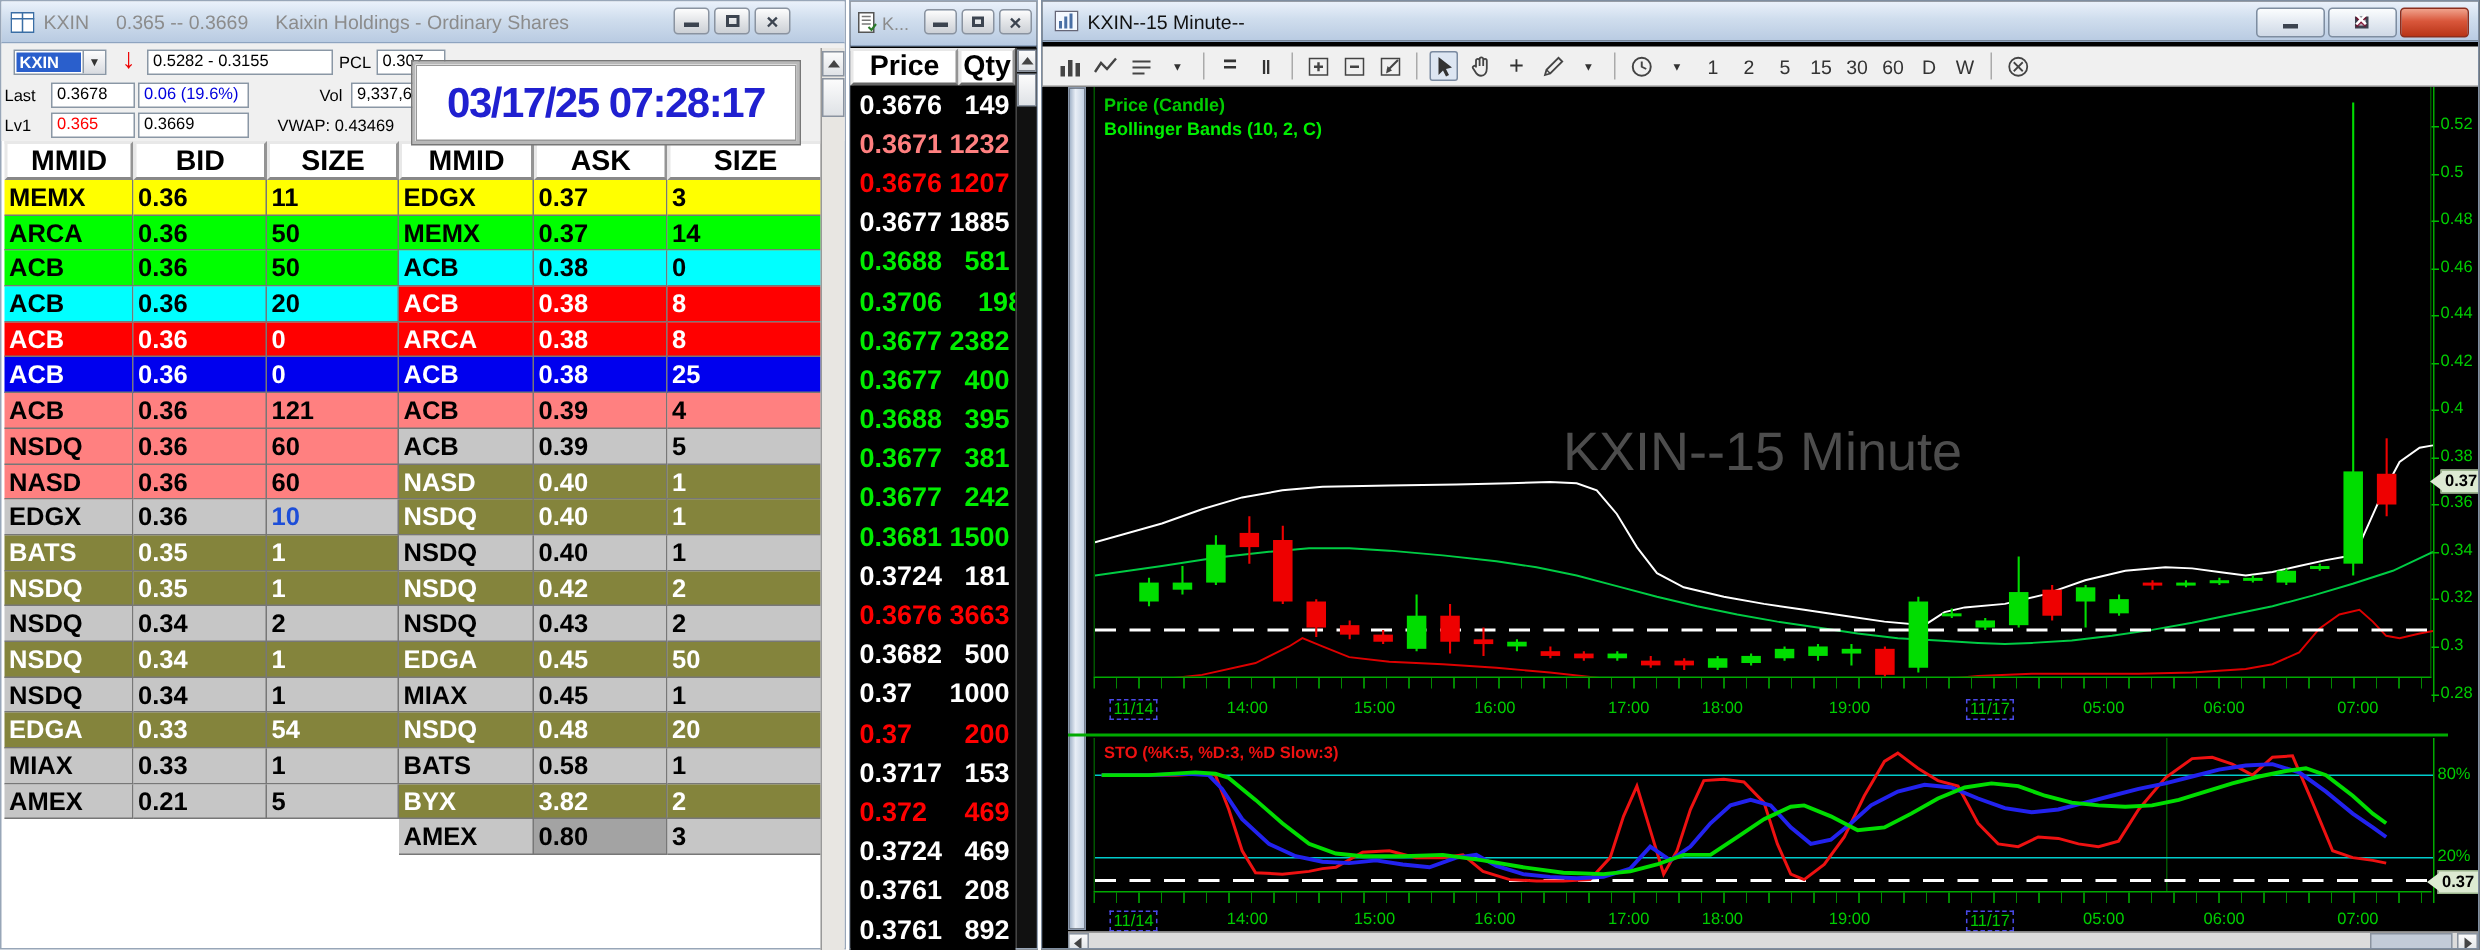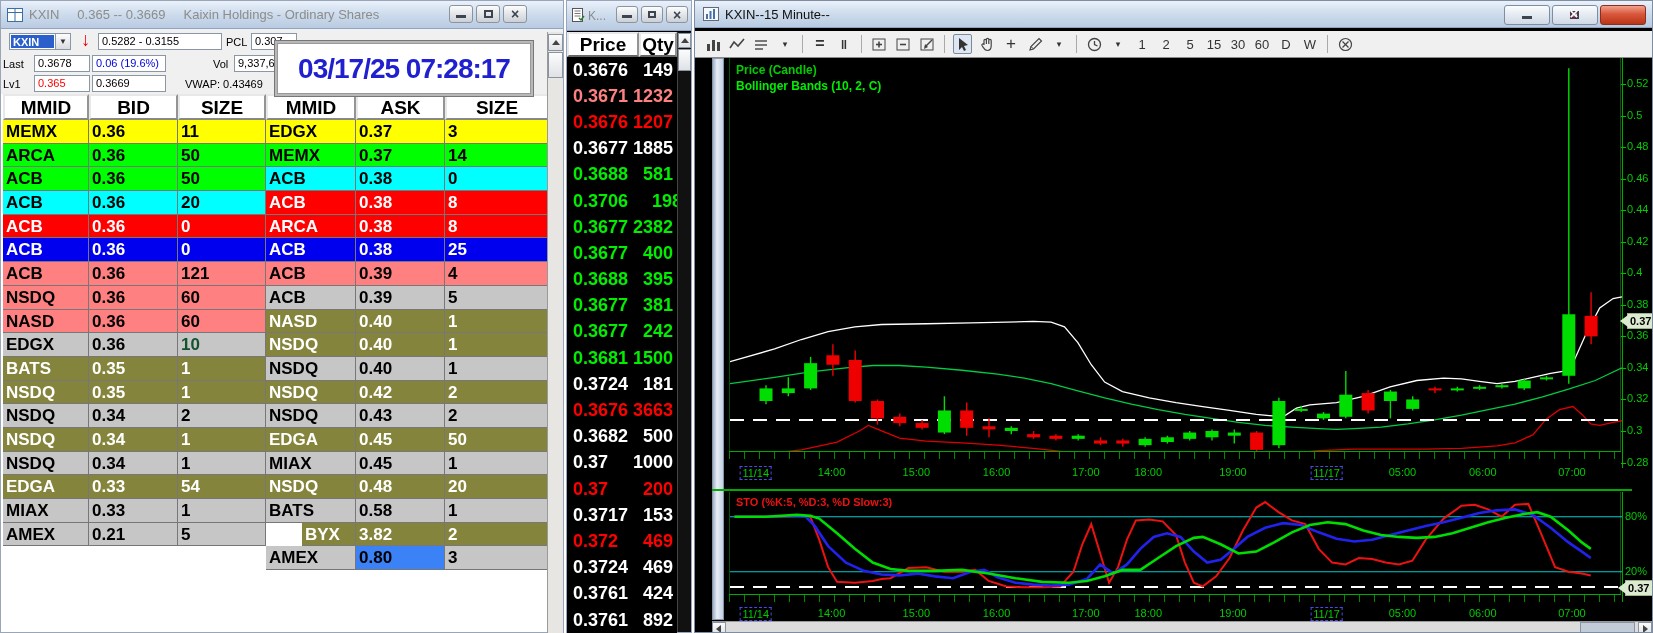--- a/index.html
+++ b/index.html
@@ -185,21 +185,21 @@
       <div class="l2c" style="background: rgb(198, 198, 198); color: rgb(0, 0, 0);">0.39</div>
       <div class="l2c" style="background: rgb(198, 198, 198); color: rgb(0, 0, 0);">5</div>
       <div class="l2c" style="background: rgb(255, 128, 128); color: rgb(0, 0, 0);">NASD</div>
       <div class="l2c" style="background: rgb(255, 128, 128); color: rgb(0, 0, 0);">0.36</div>
       <div class="l2c" style="background: rgb(255, 128, 128); color: rgb(0, 0, 0);">60</div>
       <div class="l2c" style="background: rgb(132, 132, 60); color: rgb(255, 255, 255);">NASD</div>
       <div class="l2c" style="background: rgb(132, 132, 60); color: rgb(255, 255, 255);">0.40</div>
       <div class="l2c" style="background: rgb(132, 132, 60); color: rgb(255, 255, 255);">1</div>
       <div class="l2c" style="background: rgb(198, 198, 198); color: rgb(0, 0, 0);">EDGX</div>
       <div class="l2c" style="background: rgb(198, 198, 198); color: rgb(0, 0, 0);">0.36</div>
-      <div class="l2c" style="background: rgb(198, 198, 198); color: #14532d;">10</div>
+      <div class="l2c" style="background: rgb(198, 198, 198); color: #1d4ed8;">10</div>
       <div class="l2c" style="background: rgb(132, 132, 60); color: rgb(255, 255, 255);">NSDQ</div>
       <div class="l2c" style="background: rgb(132, 132, 60); color: rgb(255, 255, 255);">0.40</div>
       <div class="l2c" style="background: rgb(132, 132, 60); color: rgb(255, 255, 255);">1</div>
       <div class="l2c" style="background: rgb(132, 132, 60); color: rgb(255, 255, 255);">BATS</div>
       <div class="l2c" style="background: rgb(132, 132, 60); color: rgb(255, 255, 255);">0.35</div>
       <div class="l2c" style="background: rgb(132, 132, 60); color: rgb(255, 255, 255);">1</div>
       <div class="l2c" style="background: rgb(198, 198, 198); color: rgb(0, 0, 0);">NSDQ</div>
       <div class="l2c" style="background: rgb(198, 198, 198); color: rgb(0, 0, 0);">0.40</div>
       <div class="l2c" style="background: rgb(198, 198, 198); color: rgb(0, 0, 0);">1</div>
       <div class="l2c" style="background: rgb(132, 132, 60); color: rgb(255, 255, 255);">NSDQ</div>
@@ -234,28 +234,28 @@
       <div class="l2c" style="background: rgb(132, 132, 60); color: rgb(255, 255, 255);">20</div>
       <div class="l2c" style="background: rgb(198, 198, 198); color: rgb(0, 0, 0);">MIAX</div>
       <div class="l2c" style="background: rgb(198, 198, 198); color: rgb(0, 0, 0);">0.33</div>
       <div class="l2c" style="background: rgb(198, 198, 198); color: rgb(0, 0, 0);">1</div>
       <div class="l2c" style="background: rgb(198, 198, 198); color: rgb(0, 0, 0);">BATS</div>
       <div class="l2c" style="background: rgb(198, 198, 198); color: rgb(0, 0, 0);">0.58</div>
       <div class="l2c" style="background: rgb(198, 198, 198); color: rgb(0, 0, 0);">1</div>
       <div class="l2c" style="background: rgb(198, 198, 198); color: rgb(0, 0, 0);">AMEX</div>
       <div class="l2c" style="background: rgb(198, 198, 198); color: rgb(0, 0, 0);">0.21</div>
       <div class="l2c" style="background: rgb(198, 198, 198); color: rgb(0, 0, 0);">5</div>
-      <div class="l2c" style="background: rgb(132, 132, 60); color: rgb(255, 255, 255); margin-left: 36px;">BYX</div>
+      <div class="l2c" style="background: rgb(132, 132, 60); color: rgb(255, 255, 255);">BYX</div>
       <div class="l2c" style="background: rgb(132, 132, 60); color: rgb(255, 255, 255);">3.82</div>
       <div class="l2c" style="background: rgb(132, 132, 60); color: rgb(255, 255, 255);">2</div>
       <div class="l2c blank"></div>
       <div class="l2c blank"></div>
       <div class="l2c blank"></div>
       <div class="l2c" style="background: rgb(198, 198, 198); color: rgb(0, 0, 0);">AMEX</div>
-      <div class="l2c" style="background: #3b82f6; color: rgb(0, 0, 0);">0.80</div>
+      <div class="l2c" style="background: #a3a3a3; color: rgb(0, 0, 0);">0.80</div>
       <div class="l2c" style="background: rgb(198, 198, 198); color: rgb(0, 0, 0);">3</div>
     </div>
 
   <div class="sb-track" style="left:546px;top:31px;width:16px;height:602px;">
     <div class="sb-btn" style="left:0;top:2px;width:15px;height:17px;">
         <div class="tri-up"></div>
       </div>
     <div class="sb-btn" style="left:0;top:20px;width:15px;height:26px;"></div>
   </div>
 </div>
@@ -362,21 +362,21 @@
       <div class="trow" style="color: rgb(255, 0, 0);">
         <span>0.372</span>
         <span>469</span>
       </div>
       <div class="trow" style="color: rgb(255, 255, 255);">
         <span>0.3724</span>
         <span>469</span>
       </div>
       <div class="trow" style="color: rgb(255, 255, 255);">
         <span>0.3761</span>
-        <span>424</span>
+        <span>208</span>
       </div>
       <div class="trow" style="color: rgb(255, 255, 255);">
         <span>0.3761</span>
         <span>892</span>
       </div>
     </div>
 
   <div style="position:absolute;right:0;top:31px;width:14px;bottom:0;background:#111;border-left:1px solid #444;">
     <div class="sb-btn" style="left:0;top:1px;width:13px;height:15px;">
         <div class="tri-up"></div>
@@ -500,20 +500,22 @@
 
   <div id="chart-client" style="position:absolute;left:0;top:57px;width:957px;height:574px;background:#000;overflow:hidden;padding-left:12px;">
 
     <div style="position:absolute;left:17px;top:0;width:12px;height:562px;
                 background:linear-gradient(90deg,#9fb0c6,#e8eef6 40%,#c3d0e2);border:1px solid #8896aa;"></div>
 
     <div id="main-pane" style="position:absolute;left:34px;top:0;width:892px;height:393px;
                 border-left:1px solid #005500;border-right:1px solid #005500;">
       <div class="legend" style="left:6px;top:5px;color:#00cc00;">Price (Candle)</div>
       <div class="legend" style="left:6px;top:21px;color:#00ee00;">Bollinger Bands (10, 2, C)</div>
+      <div style="position:absolute;left:50%;top:222px;transform:translateX(-50%);
+                  color:#4d4d4d;font-size:36px;white-space:nowrap;">KXIN--15 Minute</div>
       <svg id="main-svg" width="892" height="393" viewBox="0 0 892 393" style="position:absolute;left:0;top:0;">
           <polyline points="0,303.5814606741573 44.6,290.96508828250404 71.36,281.50280898876406 98.12,273.61757624398075 124.88000000000001,268.8864365971108 151.64000000000001,266.5208667736758 196.24,265.73234349919744 240.84,264.9438202247191 276.52,264.15529695024077 303.28000000000003,263.36677367576243 321.12,264.15529695024077 334.5,268.8864365971108 347.88,284.6569020866774 361.26000000000005,306.7355537720706 374.64,324.0830658105939 392.48,333.5453451043339 419.23999999999995,339.8535313001605 446,344.5846709470305 472.76000000000005,348.52728731942216 499.52000000000004,352.4699036918138 526.28,356.41252006420547 553.04,358.7780898876404 566.42,350.10433386837883 579.8000000000001,346.9502407704655 606.5600000000001,344.5846709470305 633.3199999999999,338.27648475120384 660.08,328.81420545746386 686.84,322.5060192616372 713.6,320.1404494382022 731.4399999999999,320.92897271268055 749.28,323.29454253611556 767.12,325.66011235955057 784.96,323.29454253611556 802.8000000000001,319.3519261637239 820.64,315.40930979133225 834.0200000000001,313.04373996789724 842.9399999999999,305.15850722311393 856.3199999999999,275.1946227929374 869.6999999999999,249.9618780096308 883.08,240.4995987158908 892,238.92255216693414" fill="none" stroke="#ffffff" stroke-width="1.3"></polyline>
           <polyline points="0,325.66011235955057 44.6,319.3519261637239 80.28,313.8322632423756 115.96000000000001,309.88964686998395 142.72,307.52407704654894 169.48,307.52407704654894 196.24,309.1011235955056 231.92000000000002,312.2552166934189 267.59999999999997,316.1978330658106 294.36,320.1404494382022 321.12,325.66011235955057 347.88,332.75682182985554 374.64,339.8535313001605 401.40000000000003,346.16171749598715 428.15999999999997,351.68138041733545 454.92,356.41252006420547 481.68,360.3551364365971 508.43999999999994,364.2977528089888 535.1999999999999,367.45184590690207 561.96,369.02889245585874 588.72,370.6059390048154 606.5600000000001,371.39446227929375 624.4,370.6059390048154 651.16,369.02889245585874 677.92,365.87479935794545 704.6800000000001,361.93218298555377 731.4399999999999,357.2010433386838 758.1999999999999,351.68138041733545 784.96,346.16171749598715 811.72,339.0650080256822 838.4799999999999,331.17977528089887 865.24,322.5060192616372 892,309.88964686998395" fill="none" stroke="#00cc44" stroke-width="1.3"></polyline>
           <polyline points="0,398.204253611557 35.68,395.838683788122 71.36,391.89606741573033 107.03999999999999,384.010834670947 129.34,372.9715088282504 138.26,367.45184590690207 151.64000000000001,372.9715088282504 169.48,380.0682182985554 196.24,383.2223113964687 231.92000000000002,384.79935794542536 267.59999999999997,387.16492776886037 303.28000000000003,390.3190208667737 338.96,394.2616372391654 374.64,397.4157303370787 410.32,400.56982343499203 446,402.1468699839487 481.68,402.1468699839487 517.36,399.7813001605137 553.04,395.838683788122 588.72,392.68459069020867 624.4,391.107544141252 660.08,391.107544141252 695.76,391.107544141252 731.4399999999999,390.3190208667737 767.12,387.9534510433387 784.96,384.79935794542536 802.8000000000001,376.91412520064205 816.1800000000001,361.14365971107543 829.5600000000001,351.68138041733545 842.9399999999999,348.52728731942216 851.86,356.41252006420547 860.78,365.87479935794545 869.6999999999999,367.45184590690207 883.08,364.2977528089888 892,362.7207062600321" fill="none" stroke="#dd0000" stroke-width="1.3"></polyline>
           <polyline points="0,361.93218298555377 892,361.93218298555377" fill="none" stroke="#ffffff" stroke-width="2" stroke-dasharray="14,9"></polyline>
           <line x1="36" x2="36" y1="327.2371589085072" y2="346.16171749598715" stroke="#00dd00" stroke-width="1.4"></line>
           <rect x="29.5" y="330.39125200642053" width="13" height="12.616372391653272" fill="#00dd00"></rect>
           <line x1="58.3" x2="58.3" y1="319.3519261637239" y2="338.27648475120384" stroke="#00dd00" stroke-width="1.4"></line>
           <rect x="51.8" y="330.39125200642053" width="13" height="4.731139646869963" fill="#00dd00"></rect>
           <line x1="80.6" x2="80.6" y1="298.85032102728735" y2="331.9682985553772" stroke="#00dd00" stroke-width="1.4"></line>
@@ -601,21 +603,21 @@
         <div class="xlab" style="left: 47%; top: 2px;">18:00</div>
         <div class="xlab" style="left: 56.5%; top: 2px;">19:00</div>
         <div class="xlab boxed" style="left: 67%; top: 2px;">11/17</div>
         <div class="xlab" style="left: 75.5%; top: 2px;">05:00</div>
         <div class="xlab" style="left: 84.5%; top: 2px;">06:00</div>
         <div class="xlab" style="left: 94.5%; top: 2px;">07:00</div>
       </div>
 
     <div style="position:absolute;left:17px;top:431px;width:920px;height:2px;background:#00aa00;"></div>
 
-    <div id="sto-pane" style="position:absolute;left:34px;top:434px;width:892px;height:102px;
+    <div id="sto-pane" style="position:absolute;left:34px;top:434px;width:716px;height:102px;
                 border-left:1px solid #005500;border-right:1px solid #005500;">
       <div class="legend" style="left:6px;top:4px;color:#ee1111;font-size:11px;">STO (%K:5, %D:3, %D Slow:3)</div>
       <svg id="sto-svg" width="892" height="102" viewBox="0 0 892 102" style="position:absolute;left:0;top:0;">
           <polyline points="0,24.750899999999998 892,24.750899999999998" fill="none" stroke="#00cccc" stroke-width="1"></polyline>
           <polyline points="0,79.7529 892,79.7529" fill="none" stroke="#00cccc" stroke-width="1"></polyline>
           <polyline points="0,95 892,95" fill="none" stroke="#ffffff" stroke-width="2" stroke-dasharray="14,9"></polyline>
           <polyline points="4.46,24.750899999999998 26.759999999999998,24.750899999999998 53.519999999999996,24.750899999999998 71.36,23.8342 80.28,24.750899999999998 89.2,47.6684 98.12,75.1694 107.03999999999999,89.83659999999999 124.88000000000001,90.7533 142.72,88.9199 151.64000000000001,87.0865 160.56,86.1698 178.4,76.0861 196.24,75.1694 214.07999999999998,79.7529 231.92000000000002,79.7529 245.3,77.9195 258.68,88.9199 276.52,94.42009999999999 294.36,95.3368 312.2,95.3368 330.04,94.42009999999999 343.42,79.7529 352.34000000000003,52.2519 361.26000000000005,32.0845 370.18,61.4189 379.09999999999997,90.7533 388.02,75.1694 396.94,47.6684 405.86,28.4177 419.23999999999995,27.500999999999998 432.62,29.3344 446,43.0849 454.92,70.5859 463.84000000000003,90.7533 472.76000000000005,94.42009999999999 486.14000000000004,84.3364 499.52000000000004,66.0024 512.9,38.5014 526.28,15.5839 535.1999999999999,10.0837 548.58,20.1674 561.96,28.4177 575.34,32.0845 588.72,56.8354 602.1,70.5859 615.4799999999999,72.41929999999999 628.86,66.0024 642.24,66.9191 655.62,70.5859 669,72.41929999999999 682.38,68.7525 695.76,47.6684 713.6,26.5843 731.4399999999999,13.750499999999999 744.8199999999999,12.8338 758.1999999999999,17.4173 771.58,24.750899999999998 784.96,12.8338 798.34,11.9171 811.72,43.0849 825.1,75.1694 838.4799999999999,79.7529 851.86,81.5863 860.78,83.41969999999999" fill="none" stroke="#ee1111" stroke-width="2"></polyline>
           <polyline points="4.46,24.750899999999998 35.68,24.750899999999998 62.440000000000005,23.8342 75.82000000000001,24.750899999999998 84.74,33.917899999999996 98.12,54.0853 115.96000000000001,70.5859 133.79999999999998,78.83619999999999 151.64000000000001,82.503 169.48,83.41969999999999 187.32,81.5863 205.16,84.3364 223,86.1698 240.84,79.7529 254.21999999999997,77.9195 267.59999999999997,85.25309999999999 285.44,90.7533 303.28000000000003,92.5867 321.12,93.5034 338.96,92.5867 356.8,87.0865 370.18,72.41929999999999 383.56,81.5863 396.94,72.41929999999999 410.32,56.8354 423.7,44.918299999999995 437.08,41.2515 450.46,44.918299999999995 463.84000000000003,59.585499999999996 477.22,70.5859 490.6,67.83579999999999 503.97999999999996,56.8354 517.36,44.918299999999995 535.1999999999999,35.7513 553.04,31.1678 570.88,33.0012 588.72,40.3348 606.5600000000001,46.7517 624.4,49.501799999999996 642.24,47.6684 660.08,43.0849 677.92,38.5014 695.76,33.917899999999996 713.6,30.251099999999997 731.4399999999999,25.6676 749.28,21.0841 767.12,18.334 784.96,17.4173 802.8000000000001,22.9175 820.64,35.7513 838.4799999999999,50.418499999999995 851.86,59.585499999999996 860.78,66.0024" fill="none" stroke="#2222ee" stroke-width="2.6"></polyline>
           <polyline points="4.46,24.750899999999998 35.68,24.750899999999998 66.89999999999999,22.9175 80.28,23.8342 89.2,26.5843 107.03999999999999,41.2515 124.88000000000001,56.8354 142.72,70.5859 160.56,77.0028 178.4,78.83619999999999 205.16,78.83619999999999 231.92000000000002,77.9195 258.68,81.5863 285.44,86.1698 312.2,89.83659999999999 338.96,90.7533 356.8,88.9199 374.64,84.3364 392.48,77.9195 410.32,77.9195 428.15999999999997,66.0024 446,54.0853 463.84000000000003,45.835 472.76000000000005,44.918299999999995 490.6,52.2519 508.43999999999994,61.4189 526.28,59.585499999999996 544.12,50.418499999999995 561.96,40.3348 579.8000000000001,33.0012 597.64,30.251099999999997 615.4799999999999,32.0845 633.3199999999999,38.5014 651.16,43.0849 669,44.918299999999995 686.84,45.835 704.6800000000001,44.918299999999995 722.5200000000001,41.2515 740.36,35.7513 758.1999999999999,30.251099999999997 776.04,25.6676 793.88,22.000799999999998 807.26,20.1674 820.64,24.750899999999998 838.4799999999999,38.5014 851.86,50.418499999999995 860.78,56.8354" fill="none" stroke="#00dd00" stroke-width="2.6"></polyline>
         </svg>

